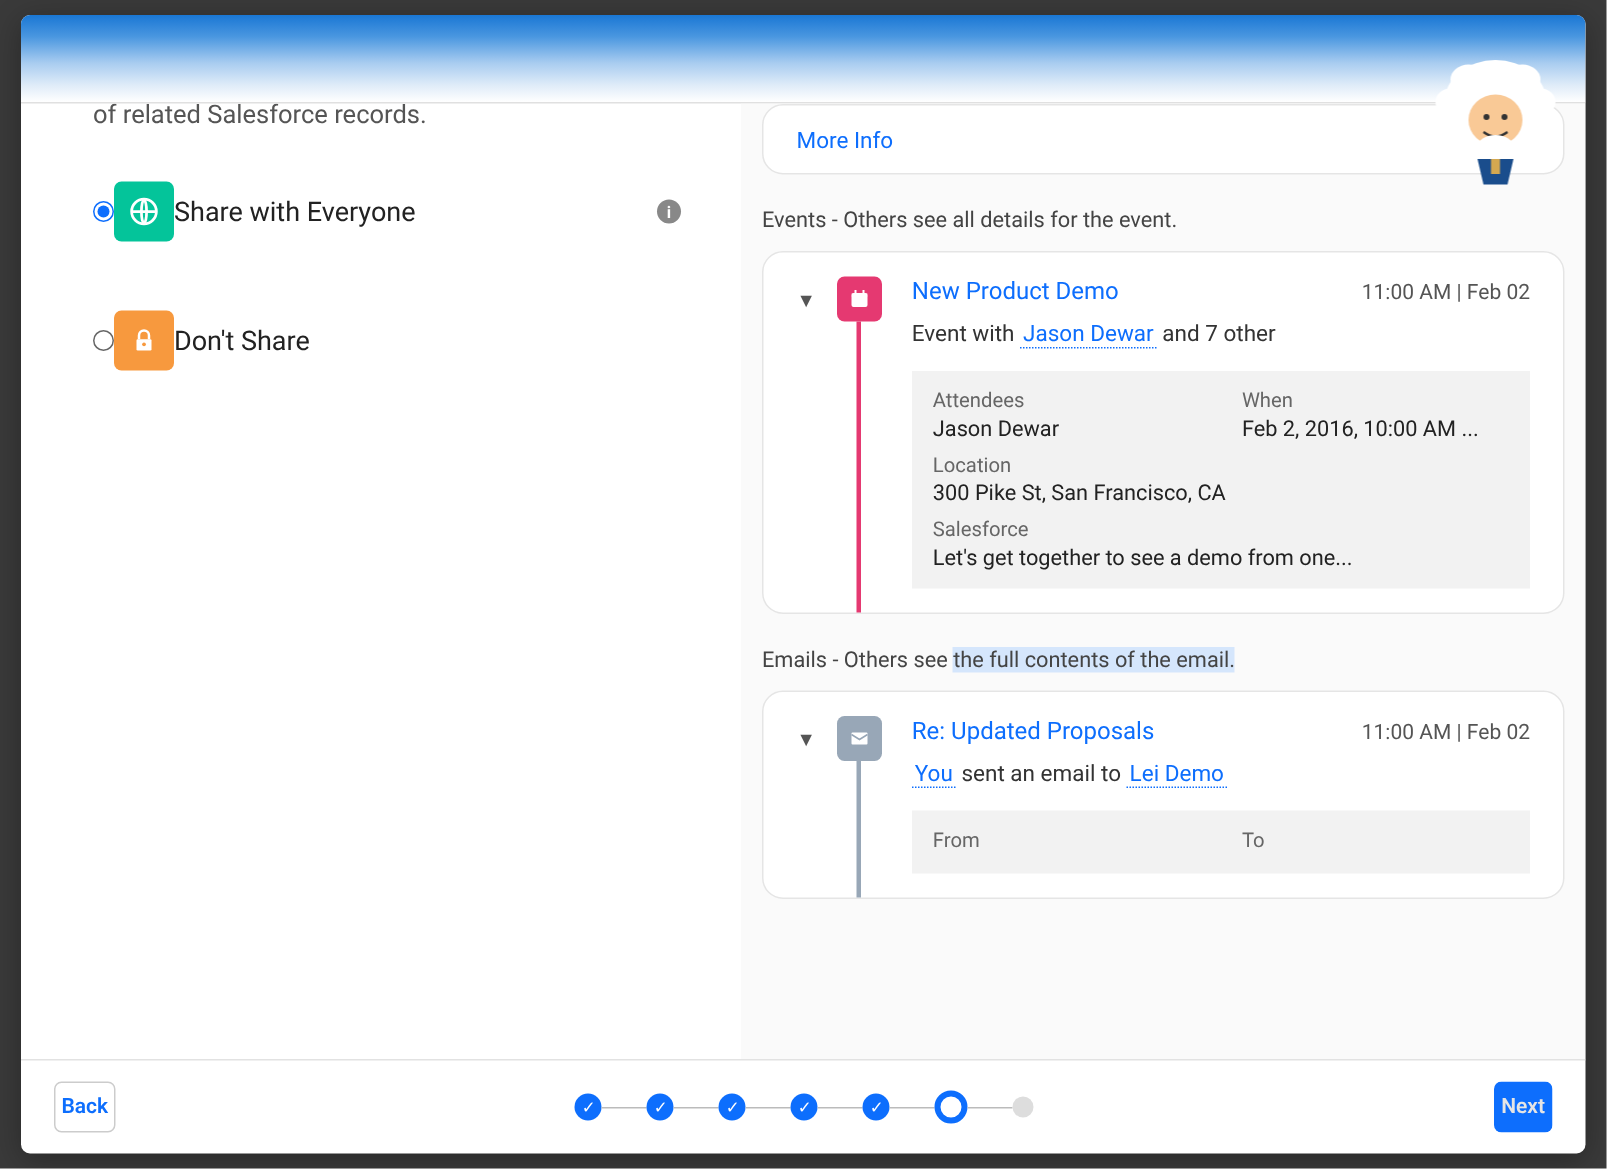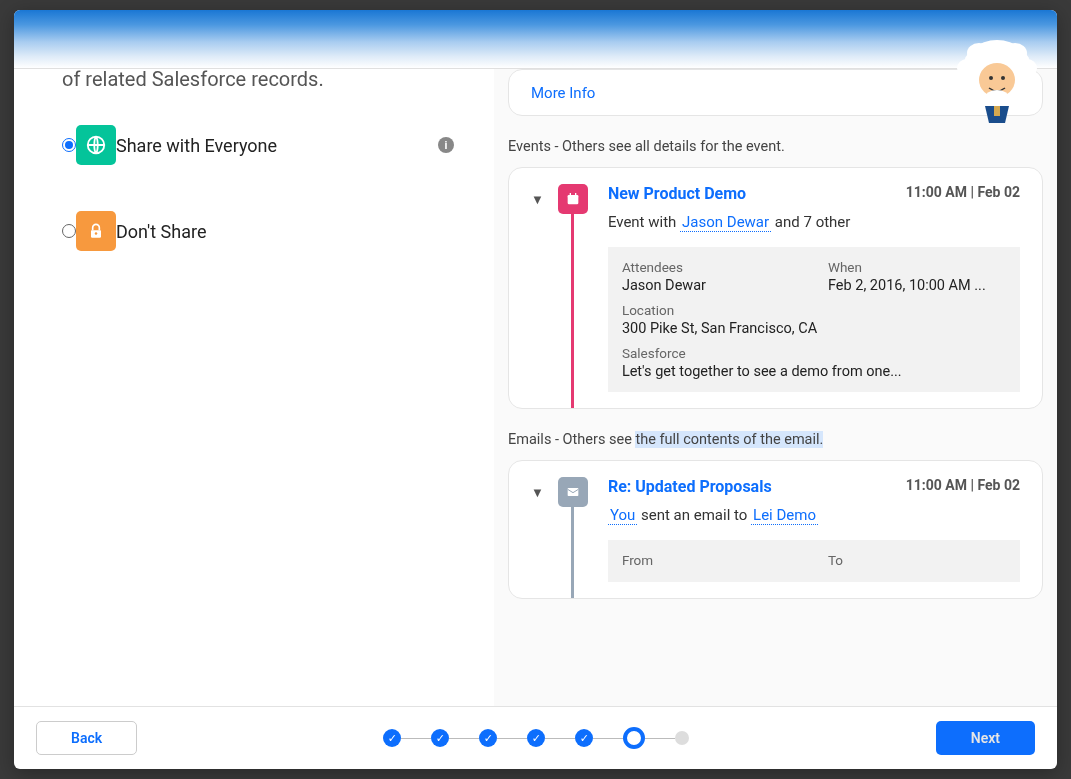--- a/index.html
+++ b/index.html
@@ -51,21 +51,21 @@
       flex: 1;
       display: flex;
       overflow: hidden;
     }
     .left-panel {
       width: 480px;
       padding: 0 40px 0 48px;
       overflow: hidden;
     }
     .intro-text {
-      font-size: 20px;
+      font-size: 17px;
       color: #555;
       margin-bottom: 34px;
       margin-top: -2px;
     }
     .option-row {
       display: flex;
       align-items: center;
       margin-bottom: 46px;
       cursor: pointer;
     }
@@ -188,23 +188,22 @@
     }
     .line-pink { background: #e53971; }
     .line-gray { background: #98a7b7; }
     .card-content {
       flex: 1;
       padding-left: 6px;
     }
     .card-title-row {
       display: flex;
       justify-content: space-between;
-      align-items: flex-start;
+      align-items: flex-end;
       margin-bottom: 10px;
-      font-weight: bold;
     }
     .card-title {
       color: #0d6efd;
       font-size: 16px;
       cursor: pointer;
     }
     .card-timestamp {
       color: #555;
       font-size: 14px;
     }
@@ -250,21 +249,21 @@
       background: #d5e6fc;
     }
     .modal-footer {
       border-top: 1px solid #e2e2e2;
       padding: 14px 22px;
       display: flex;
       align-items: center;
       justify-content: space-between;
     }
     .btn {
-      padding: 8px 34px;
+      padding: 8px 4px;
       border-radius: 5px;
       font-size: 14px;
       font-weight: 600;
       cursor: pointer;
       border: 1px solid transparent;
     }
     .btn-secondary {
       background: #fff;
       border-color: #ccc;
       color: #0d6efd;

